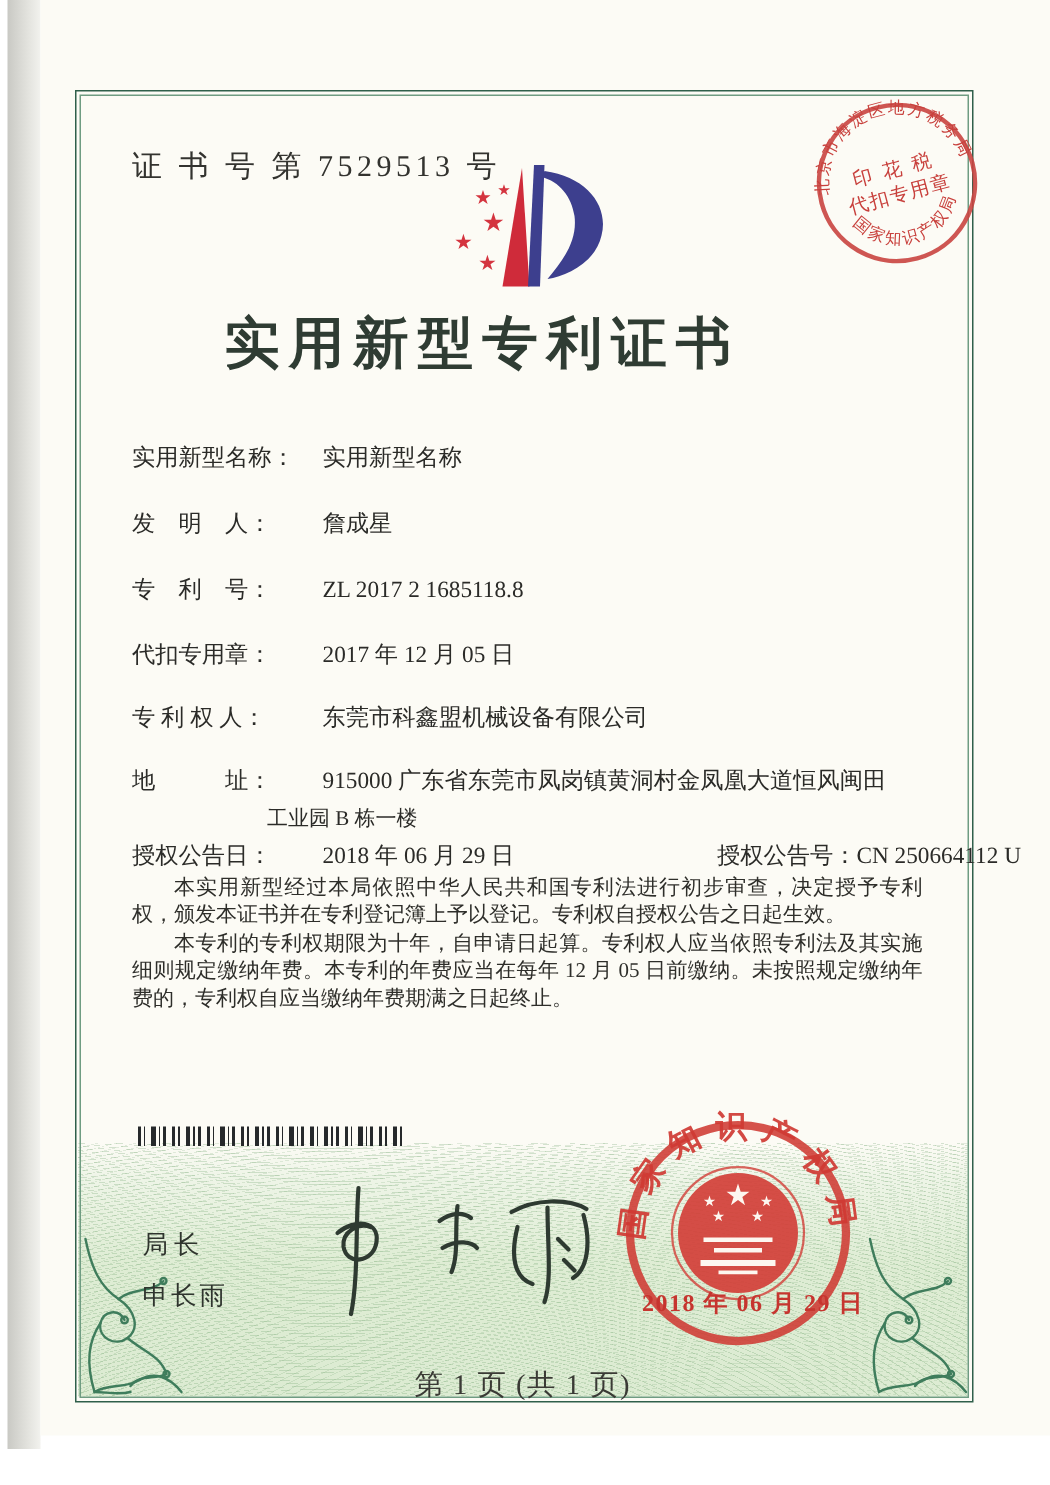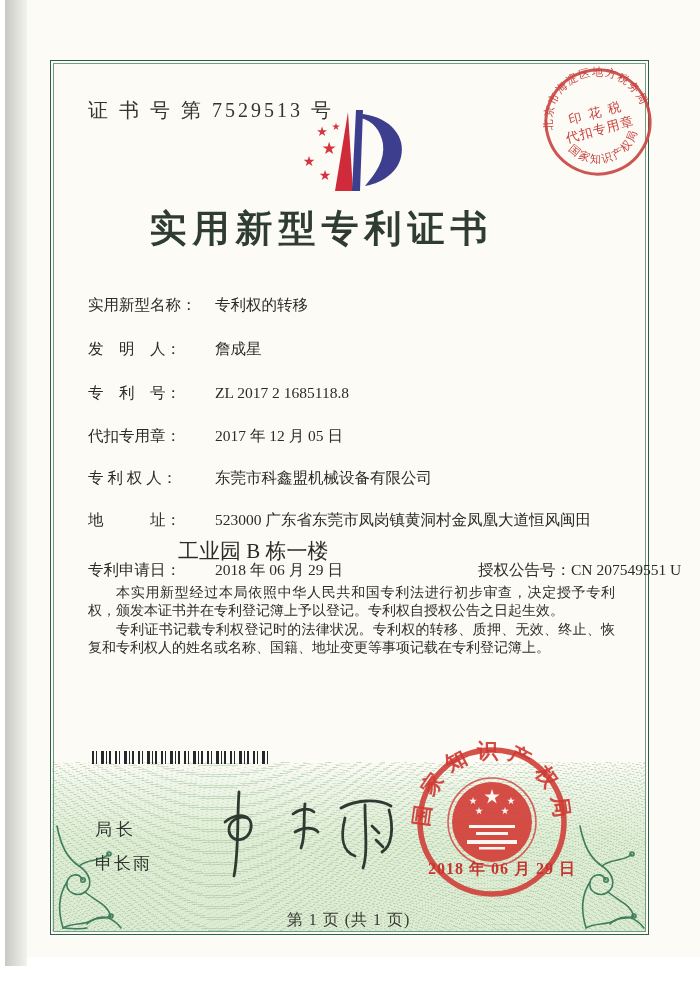--- a/index.html
+++ b/index.html
@@ -28,21 +28,21 @@
     background:
       repeating-radial-gradient(ellipse 900px 330px at 28% 135%, rgba(120,168,118,.30) 0 1px, transparent 1px 6px),
       repeating-radial-gradient(ellipse 950px 350px at 76% 142%, rgba(120,168,118,.20) 0 1px, transparent 1px 7px);}
 
   .cert-no{position:absolute;left:88px;top:97px;font-size:20px;letter-spacing:3px;color:#33332f;}
   .title{position:absolute;left:50px;top:204px;width:543px;text-align:center;
     font-size:37px;font-weight:600;letter-spacing:6px;color:#2f3c33;}
 
   .row{position:absolute;left:88px;font-size:15.5px;color:#2b2b28;white-space:nowrap;}
   .row .lbl{display:inline-block;width:127px;}
-  .addr2{position:absolute;left:178px;top:537px;font-size:21px;color:#2b2b28;}
+  .addr2{position:absolute;left:178px;top:537px;font-size:14px;color:#2b2b28;}
   .row-right{position:absolute;left:390px;top:0;font-size:15.5px;white-space:nowrap;}
 
   .body-text{position:absolute;left:88px;top:584px;width:527px;
     font-size:14px;line-height:1.32;text-align:justify;color:#2e2e2a;}
   .body-text p{margin:0;text-indent:2em;}
 
   .barcode{position:absolute;left:92px;top:751px;width:178px;height:13px;
     background:repeating-linear-gradient(90deg,
       #26292b 0 2px,transparent 2px 4px,#26292b 4px 5px,transparent 5px 9px,
       #26292b 9px 12px,transparent 12px 14px,#26292b 14px 15px,transparent 15px 17px,
@@ -58,21 +58,21 @@
 
   .tax-seal{position:absolute;left:540px;top:64px;transform:rotate(-15deg);}
 
   .logo-svg{position:absolute;left:272px;top:100px;}
 
   .flourish{position:absolute;}
   .flourish.left{left:53px;top:824px;}
   .flourish.right{left:576px;top:824px;transform:scaleX(-1);}
 
   .footer{position:absolute;left:50px;top:910px;width:597px;text-align:center;
-    font-size:16px;color:#3a3a35;letter-spacing:1px;}
+    font-size:19px;color:#3a3a35;letter-spacing:1px;}
 </style>
 </head>
 <body>
 
 <div class="page-edge-left"></div>
 <div class="page-edge-bottom"></div>
 <div class="paper"></div>
 
 <div class="band">
   <div class="band-waves"></div>
@@ -135,48 +135,48 @@
   <text x="58" y="53" font-size="13" fill="#c8403c" text-anchor="middle" letter-spacing="2">印 花 税</text>
   <text x="58" y="70" font-size="13" fill="#c8403c" text-anchor="middle" letter-spacing="1">代扣专用章</text>
   <text font-size="11" fill="#c8403c" letter-spacing="1.5">
     <textPath href="#taxArcBot" startOffset="50%" text-anchor="middle">国家知识产权局</textPath>
   </text>
 </svg>
 
 <div class="title">实用新型专利证书</div>
 
 <div class="row" style="top:295px">
-  <span class="lbl">实用新型名称：</span><span>专利权的转移</span>
+  <span class="lbl">实用新型名称：</span><span>实用新型名称</span>
 </div>
 <div class="row" style="top:339px">
   <span class="lbl">发　明　人：</span><span>詹成星</span>
 </div>
 <div class="row" style="top:383px">
   <span class="lbl">专　利　号：</span><span>ZL 2017 2 1685118.8</span>
 </div>
 <div class="row" style="top:426px">
   <span class="lbl">代扣专用章：</span><span>2017 年 12 月 05 日</span>
 </div>
 <div class="row" style="top:468px">
   <span class="lbl">专 利 权 人：</span><span>东莞市科鑫盟机械设备有限公司</span>
 </div>
 <div class="row" style="top:510px">
-  <span class="lbl">地　　　址：</span><span>523000 广东省东莞市凤岗镇黄洞村金凤凰大道恒风闽田</span>
+  <span class="lbl">地　　　址：</span><span>915000 广东省东莞市凤岗镇黄洞村金凤凰大道恒风闽田</span>
 </div>
 <div class="addr2">工业园 B 栋一楼</div>
 <div class="row" style="top:560px">
-  <span class="lbl">专利申请日：</span><span>2018 年 06 月 29 日</span>
+  <span class="lbl">授权公告日：</span><span>2018 年 06 月 29 日</span>
   <span class="row-right">
-    <span>授权公告号：</span><span>CN 207549551 U</span>
+    <span>授权公告号：</span><span>CN 250664112 U</span>
   </span>
 </div>
 
 <div class="body-text">
   <p>本实用新型经过本局依照中华人民共和国专利法进行初步审查，决定授予专利权，颁发本证书并在专利登记簿上予以登记。专利权自授权公告之日起生效。</p>
-  <p>专利证书记载专利权登记时的法律状况。专利权的转移、质押、无效、终止、恢复和专利权人的姓名或名称、国籍、地址变更等事项记载在专利登记簿上。</p>
+  <p>本专利的专利权期限为十年，自申请日起算。专利权人应当依照专利法及其实施细则规定缴纳年费。本专利的年费应当在每年 12 月 05 日前缴纳。未按照规定缴纳年费的，专利权自应当缴纳年费期满之日起终止。</p>
 </div>
 
 <div class="barcode"></div>
 
 <div class="signer-title">局长</div>
 <div class="signer-name">申长雨</div>
 <svg class="signature-svg" width="210" height="95" viewBox="0 0 210 95">
   <g stroke="#2e3a31" stroke-width="2.8" fill="none" stroke-linecap="round">
     <path d="M30,36 C42,26 58,28 56,42 C54,56 36,58 34,45 C33,35 44,29 52,32"></path>
     <path d="M44,6 C42,30 44,66 39,90"></path>

